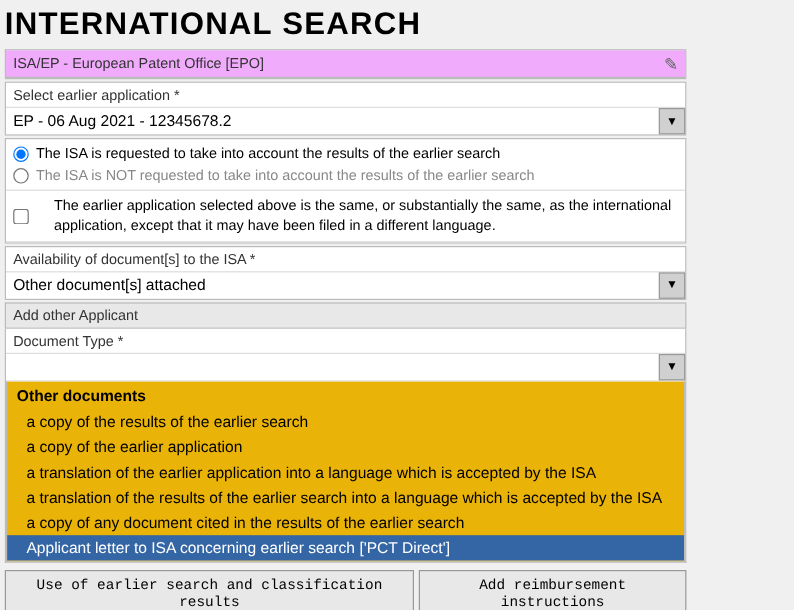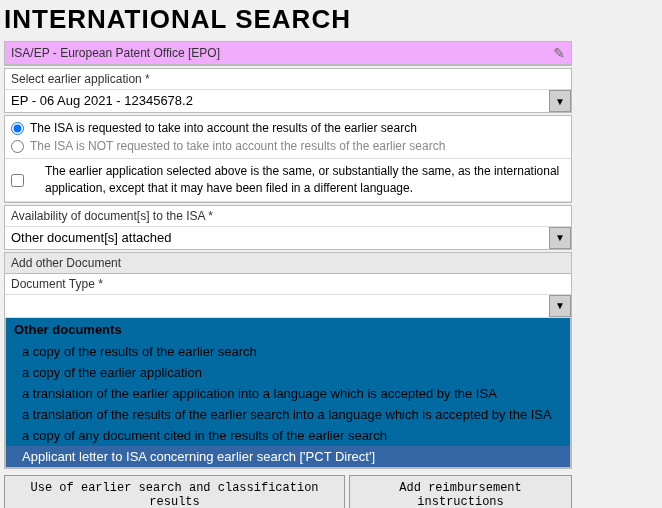--- a/index.html
+++ b/index.html
@@ -134,21 +134,21 @@
       align-items: stretch;
       border-bottom: 1px solid #ddd;
     }
     .doc-type-value {
       flex: 1;
       padding: 3px 6px;
       font-size: 13px;
       color: #000;
     }
     .dropdown-list {
-      background: #0369a1;
+      background: #eab308;
       border: 1px solid #bbb;
       border-top: none;
     }
     .dropdown-group-label {
       font-weight: bold;
       padding: 4px 8px;
       font-size: 13px;
       color: #000;
     }
     .dropdown-item {
@@ -226,21 +226,21 @@
   </div>
 
   <div class="section-outer" style="margin-top:2px;">
     <div class="avail-label">Availability of document[s] to the ISA *</div>
     <div style="display:flex; align-items:stretch;">
       <div class="avail-value">Other document[s] attached</div>
       <div class="dropdown-arrow">▼</div>
     </div>
   </div>
 
-  <div class="add-doc-header">Add other Document</div>
+  <div class="add-doc-header">Add other Applicant</div>
 
   <div class="doc-type-section">
     <div class="doc-type-label">Document Type *</div>
     <div class="doc-type-dropdown-row">
       <div class="doc-type-value"></div>
       <div class="dropdown-arrow">▼</div>
     </div>
 
     <div class="dropdown-list">
       <div class="dropdown-group-label">Other documents</div>

